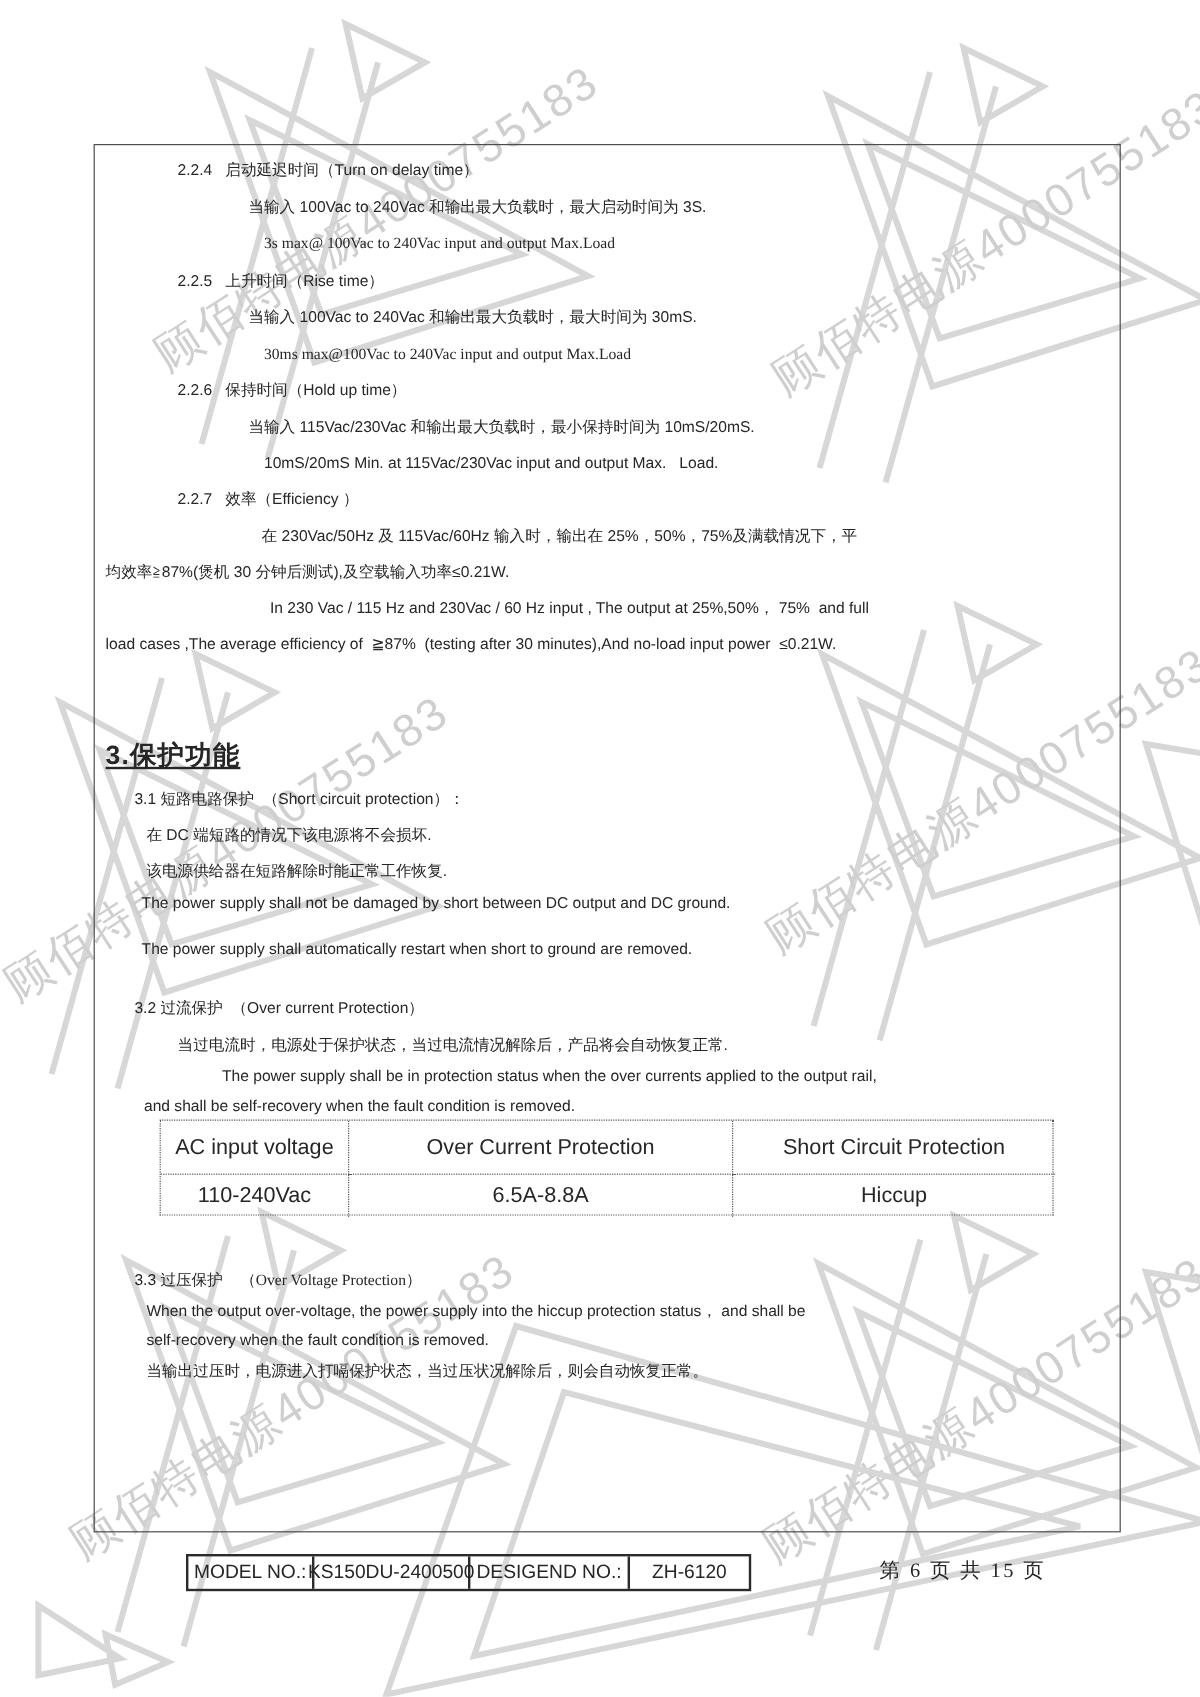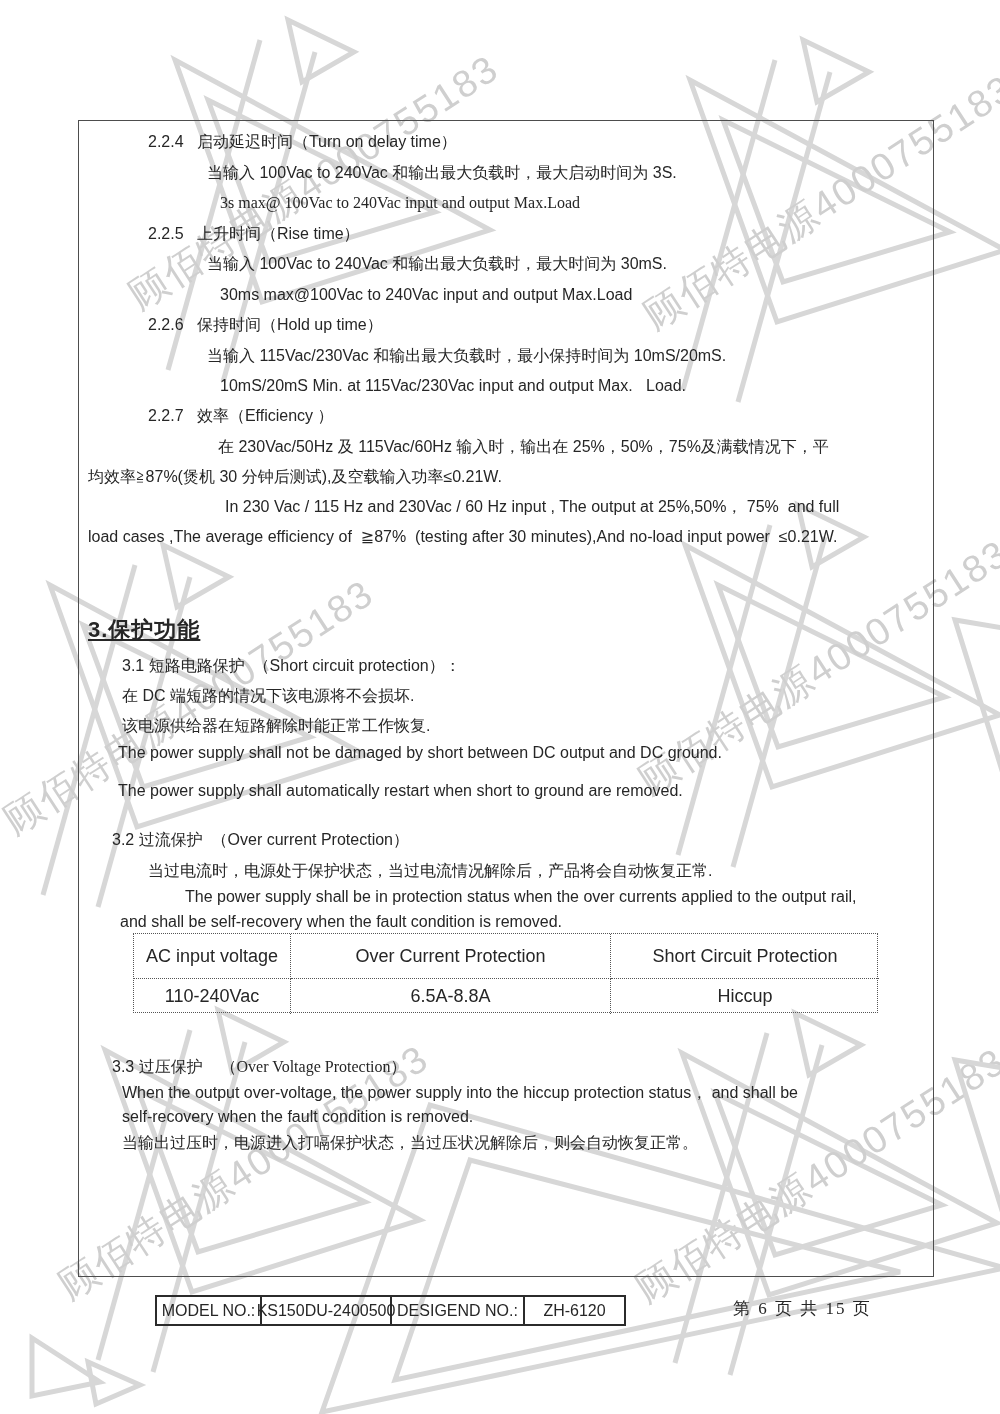--- a/index.html
+++ b/index.html
@@ -20,21 +20,21 @@
     fill:#cfcfcf;
     stroke:none;
   }
   .frame{
     position:absolute;left:78px;top:120px;width:854px;height:1155px;
     border:1.5px solid #4d4d4d;
     z-index:1;
   }
   .ln{
     position:absolute;
-    font-size:16px;
+    font-size:13px;
     line-height:24px;
     white-space:pre;
     z-index:2;
   }
   .ln.big{font-size:22px;font-weight:bold;letter-spacing:1px;text-decoration:underline;}
   .serif{font-family:"Liberation Serif", serif;}
   .spec-table{
     position:absolute;left:133px;top:933px;width:745px;height:80px;
     display:grid;
     grid-template-columns:157px 320px 268px;
@@ -111,35 +111,35 @@
   </svg>
 
   <div class="frame"></div>
 
   <div class="ln" style="top:130px;left:148px;">2.2.4   启动延迟时间（Turn on delay time）</div>
   <div class="ln" style="top:161px;left:207px;">当输入 100Vac to 240Vac 和输出最大负载时，最大启动时间为 3S.</div>
   <div class="ln" style="top:191px;left:220px;font-family:Liberation Serif, serif;">3s max@ 100Vac to 240Vac input and output Max.Load</div>
 
   <div class="ln" style="top:222px;left:148px;">2.2.5   上升时间（Rise time）</div>
   <div class="ln" style="top:252px;left:207px;">当输入 100Vac to 240Vac 和输出最大负载时，最大时间为 30mS.</div>
-  <div class="ln" style="top:283px;left:220px;">30ms max@100Vac to 240Vac input and output Max.Load</div>
+  <div class="ln" style="top:283px;left:220px;font-family:Liberation Serif, serif;">30ms max@100Vac to 240Vac input and output Max.Load</div>
 
   <div class="ln" style="top:313px;left:148px;">2.2.6   保持时间（Hold up time）</div>
   <div class="ln" style="top:344px;left:207px;">当输入 115Vac/230Vac 和输出最大负载时，最小保持时间为 10mS/20mS.</div>
   <div class="ln" style="top:374px;left:220px;">10mS/20mS Min. at 115Vac/230Vac input and output Max.   Load.</div>
 
   <div class="ln" style="top:404px;left:148px;">2.2.7   效率（Efficiency ）</div>
   <div class="ln" style="top:435px;left:218px;">在 230Vac/50Hz 及 115Vac/60Hz 输入时，输出在 25%，50%，75%及满载情况下，平</div>
   <div class="ln" style="top:465px;left:88px;">均效率≧87%(煲机 30 分钟后测试),及空载输入功率≤0.21W.</div>
   <div class="ln" style="top:495px;left:225px;">In 230 Vac / 115 Hz and 230Vac / 60 Hz input , The output at 25%,50%， 75%  and full</div>
   <div class="ln" style="top:525px;left:88px;">load cases ,The average efficiency of  ≧87%  (testing after 30 minutes),And no-load input power  ≤0.21W.</div>
 
   <div class="ln big" style="top:618px;left:88px;">3.保护功能</div>
 
-  <div class="ln" style="top:654px;left:112px;margin-left:10px;">3.1 短路电路保护  （Short circuit protection）：</div>
+  <div class="ln" style="top:654px;left:112px;">3.1 短路电路保护  （Short circuit protection）：</div>
   <div class="ln" style="top:684px;left:122px;">在 DC 端短路的情况下该电源将不会损坏.</div>
   <div class="ln" style="top:714px;left:122px;">该电源供给器在短路解除时能正常工作恢复.</div>
   <div class="ln" style="top:741px;left:118px;">The power supply shall not be damaged by short between DC output and DC ground.</div>
   <div class="ln" style="top:767px;left:118px;margin-top:12px;">The power supply shall automatically restart when short to ground are removed.</div>
 
   <div class="ln" style="top:828px;left:112px;">3.2 过流保护  （Over current Protection）</div>
   <div class="ln" style="top:859px;left:148px;">当过电流时，电源处于保护状态，当过电流情况解除后，产品将会自动恢复正常.</div>
   <div class="ln" style="top:885px;left:185px;">The power supply shall be in protection status when the over currents applied to the output rail,</div>
   <div class="ln" style="top:910px;left:120px;">and shall be self-recovery when the fault condition is removed.</div>
 

